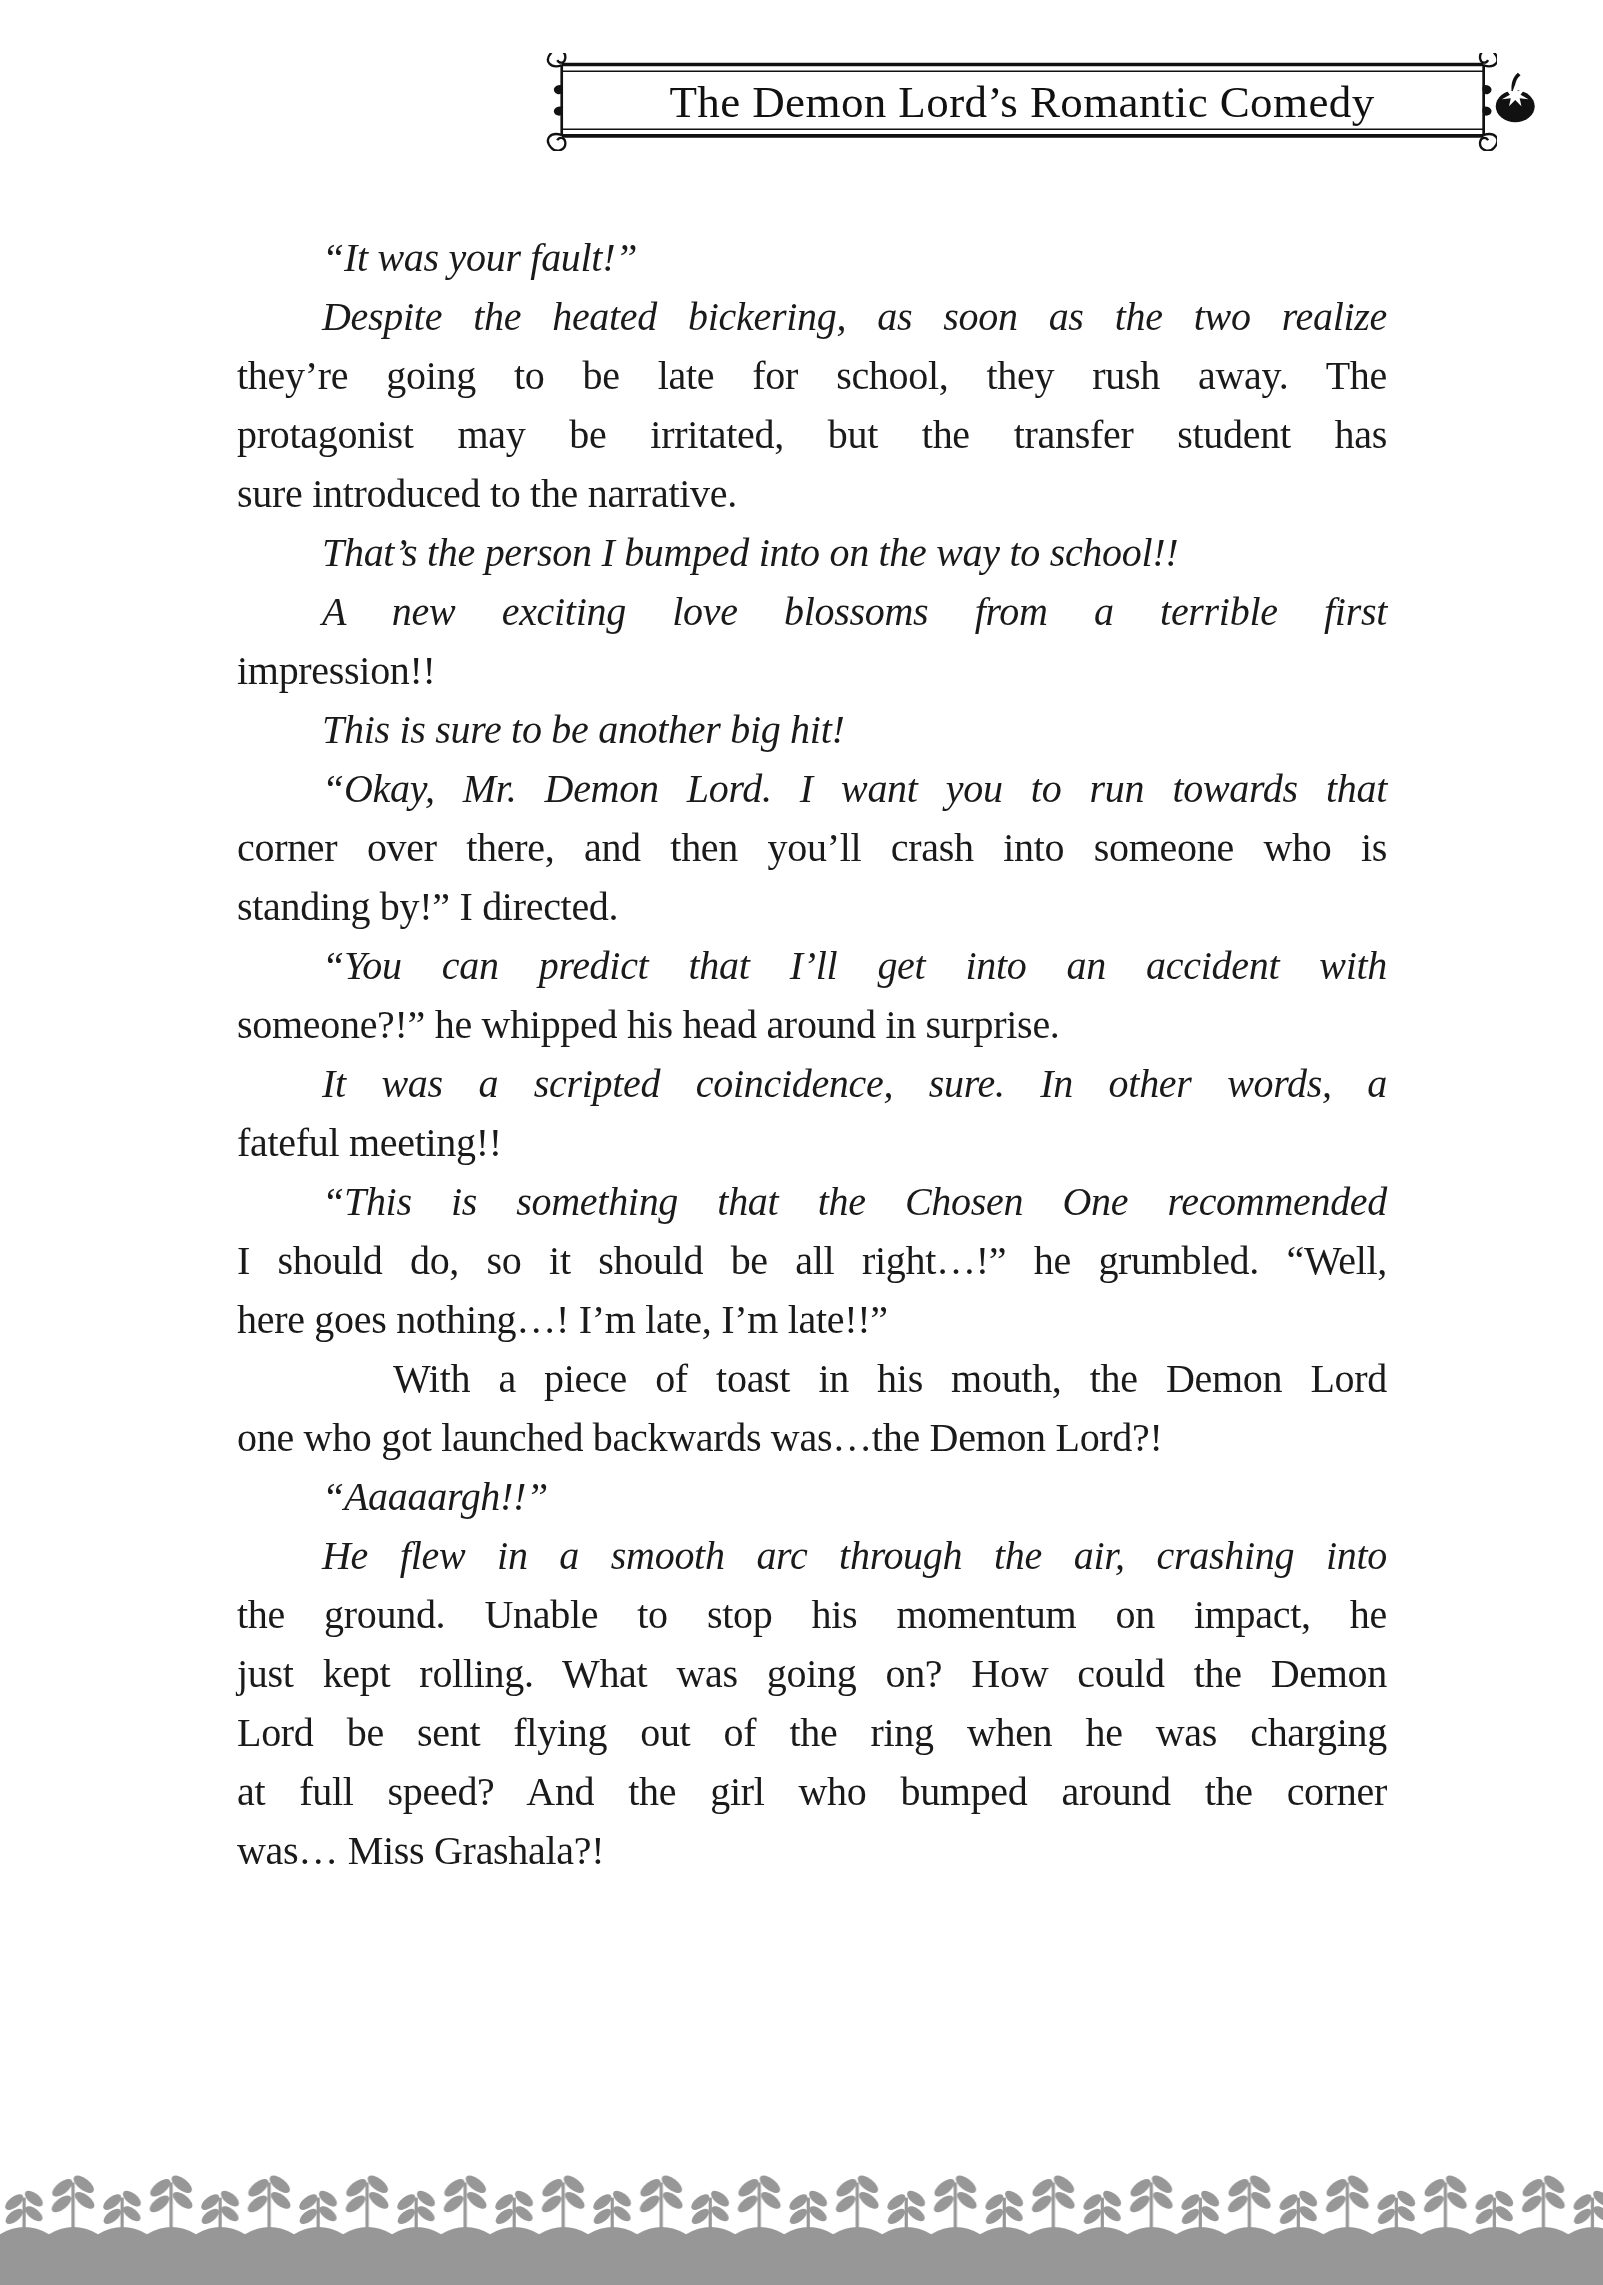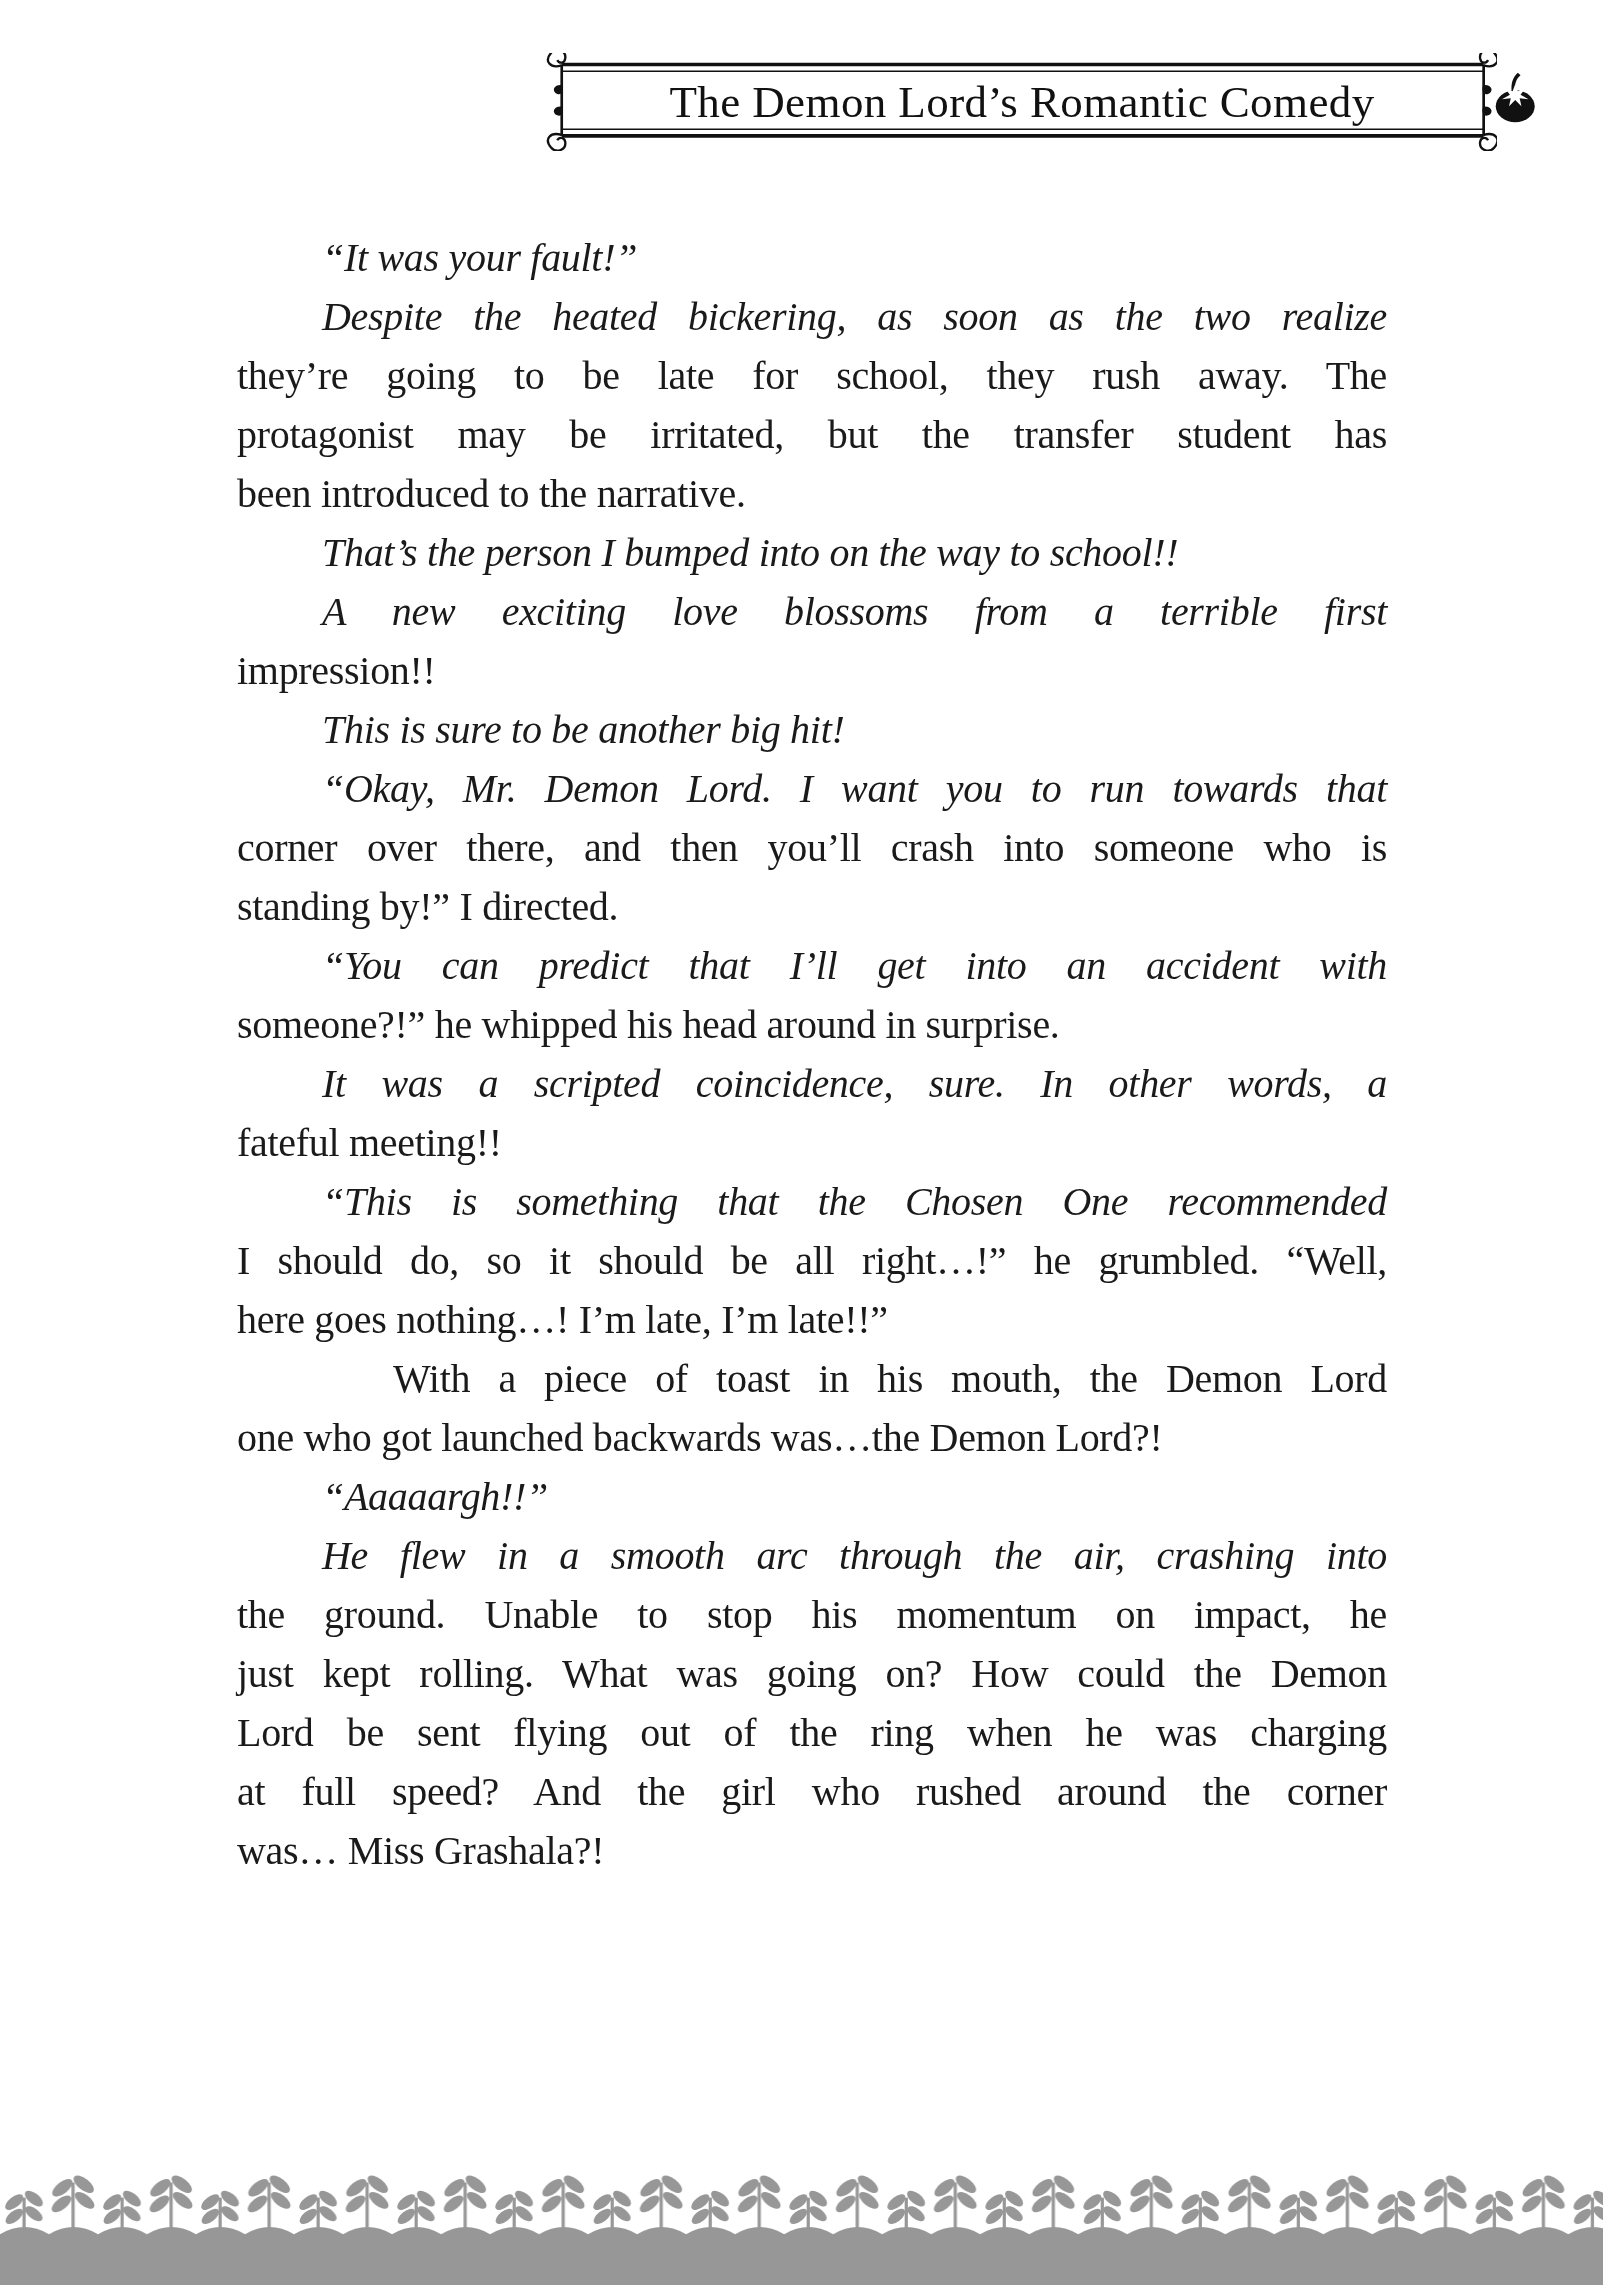--- a/index.html
+++ b/index.html
@@ -81,21 +81,21 @@
       <ellipse cx="37" cy="41" rx="22" ry="18"></ellipse>
     </g>
     <path fill="#ffffff" d="M37,16 L40,24 L49,20 L43,28 L52,33 L42,32 L44,41 L37,34 L30,41 L32,32 L22,33 L31,28 L25,20 L34,24 Z"></path>
   </svg>
 
   <main class="text-block">
     <div class="ln ind">“It was your fault!”</div>
     <div class="ln ind just">Despite the heated bickering, as soon as the two realize</div>
     <div class="ln just">they’re going to be late for school, they rush away. The</div>
     <div class="ln just">protagonist may be irritated, but the transfer student has</div>
-    <div class="ln">been introduced to the narrative.</div>
+    <div class="ln">sure introduced to the narrative.</div>
     <div class="ln ind">That’s the person I bumped into on the way to school!!</div>
     <div class="ln ind just">A new exciting love blossoms from a terrible first</div>
     <div class="ln">impression!!</div>
     <div class="ln ind it">This is sure to be another big hit!</div>
     <div class="ln ind just">“Okay, Mr. Demon Lord. I want you to run towards that</div>
     <div class="ln just">corner over there, and then you’ll crash into someone who is</div>
     <div class="ln">standing by!” I directed.</div>
     <div class="ln ind just">“You can predict that I’ll get into an accident with</div>
     <div class="ln">someone?!” he whipped his head around in surprise.</div>
     <div class="ln ind just">It was a scripted coincidence, sure. In other words, a</div>
@@ -103,21 +103,21 @@
     <div class="ln ind just">“This is something that the Chosen One recommended</div>
     <div class="ln just">I should do, so it should be all right…!” he grumbled. “Well,</div>
     <div class="ln">here goes nothing…! I’m late, I’m late!!”</div>
     <div class="ln deep just">With a piece of toast in his mouth, the Demon Lord</div>
     <div class="ln">one who got launched backwards was…the Demon Lord?!</div>
     <div class="ln ind it">“Aaaaargh!!”</div>
     <div class="ln ind just">He flew in a smooth arc through the air, crashing into</div>
     <div class="ln just">the ground. Unable to stop his momentum on impact, he</div>
     <div class="ln just">just kept rolling. What was going on? How could the Demon</div>
     <div class="ln just">Lord be sent flying out of the ring when he was charging</div>
-    <div class="ln just">at full speed? And the girl who rushed around the corner</div>
+    <div class="ln just">at full speed? And the girl who bumped around the corner</div>
     <div class="ln">was… Miss Grashala?!</div>
   </main>
 
   <svg class="footer-border" viewBox="0 0 1800 130" xmlns="http://www.w3.org/2000/svg" preserveAspectRatio="none">
     <defs>
       <g id="sprout-tall">
         <rect x="-1.8" y="14" width="3.6" height="58"></rect>
         <ellipse cx="-12" cy="20" rx="13.5" ry="6.5" transform="rotate(-38 -12 20)"></ellipse>
         <ellipse cx="12" cy="16" rx="13.5" ry="6.5" transform="rotate(38 12 16)"></ellipse>
         <ellipse cx="-13" cy="38" rx="13" ry="6.2" transform="rotate(-38 -13 38)"></ellipse>

